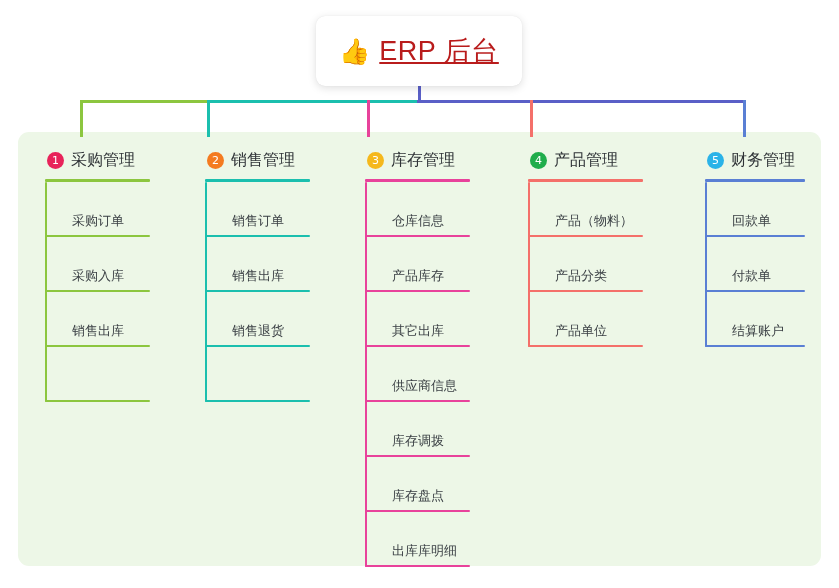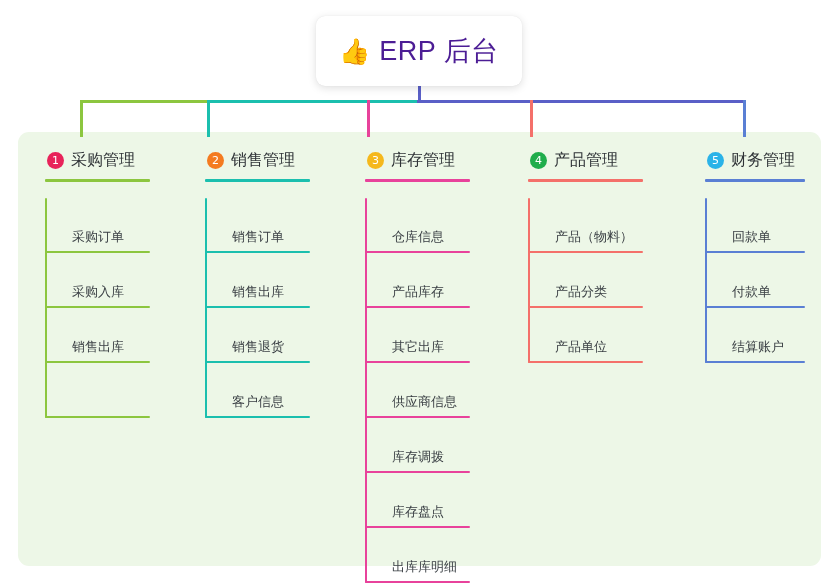--- a/index.html
+++ b/index.html
@@ -32,23 +32,24 @@
     z-index: 6;
   }
   .root-emoji {
     font-size: 25px;
     line-height: 1;
     font-family: "DejaVu Sans", sans-serif;
     filter: saturate(1.15);
   }
   .root-title {
     font-size: 27px;
-    color: #4c1d95;
+    color: #b91c1c;
     letter-spacing: 0.5px;
     white-space: nowrap;
+    text-decoration: underline;
   }
 
   
   .panel {
     position: absolute;
     left: 18px; top: 132px;
     width: 803px; height: 434px;
     background: #edf7e7;
     border-radius: 11px;
     z-index: 1;
@@ -88,21 +89,21 @@
   }
   .col-rule {
     height: 3px;
     border-radius: 1px;
     margin-top: 6px;
   }
 
   
   .items {
     position: relative;
-    margin-top: 16px;
+    margin-top: 0px;
     padding-left: 0px;
   }
   .spine {
     position: absolute;
     left: 0px; top: 0px;
     width: 2px;
     border-radius: 1px;
   }
   .item {
     position: relative;
@@ -188,21 +189,20 @@
           </div>
           <div class="item">
             <span class="item-label">销售出库</span>
             <div class="item-rule" style="background: rgb(27, 191, 174); width: 105px;"></div>
           </div>
           <div class="item">
             <span class="item-label">销售退货</span>
             <div class="item-rule" style="background: rgb(27, 191, 174); width: 105px;"></div>
           </div>
           <div class="item">
-            <span class="item-label">客户信息</span>
             <div class="item-rule" style="background: rgb(27, 191, 174); width: 105px;"></div>
           </div>
         </div>
       </div>
       <div class="column" style="left: 365px; top: 147px; width: 105px;">
         <div class="col-header">
           <span class="badge" style="background: rgb(245, 184, 28);">3</span>
           <span class="col-title">库存管理</span>
         </div>
         <div class="col-rule" style="background: rgb(232, 66, 155); width: 105px;"></div>

